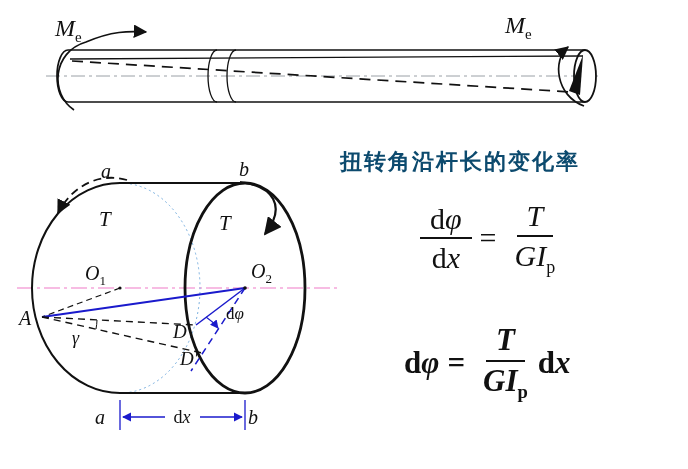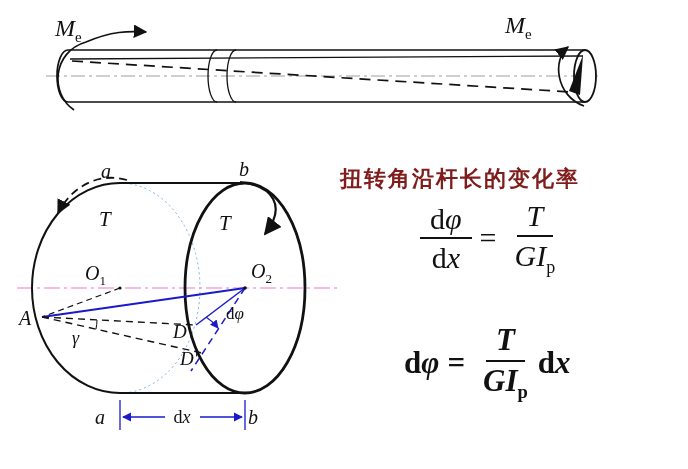--- a/index.html
+++ b/index.html
@@ -1,22 +1,22 @@
 <!DOCTYPE html>
 <html><head>
 <meta charset="utf-8">
 <style>
   html,body{margin:0;padding:0;background:#fff;}
   .canvas{position:relative;width:598px;height:469px;background:#ffffff;overflow:hidden;
           font-family:"Liberation Serif",serif;color:#111;}
   svg{position:absolute;}
   svg text{font-family:"Liberation Serif",serif;font-style:italic;fill:#111;}
   .rm{font-style:normal;}
-  .heading{position:absolute;left:340px;top:164px;font-family:"Liberation Sans",sans-serif;
-           font-weight:700;font-size:22px;letter-spacing:2px;color:#7f1d1d;white-space:nowrap;}
+  .heading{position:absolute;left:340px;top:147px;font-family:"Liberation Sans",sans-serif;
+           font-weight:700;font-size:22px;letter-spacing:2px;color:#0c4a6e;white-space:nowrap;}
   .eq{position:absolute;font-family:"Liberation Serif",serif;font-style:italic;color:#111;
       display:flex;align-items:center;}
   .eq .equals{font-style:normal;padding:0 8px;}
   .frac{display:inline-flex;flex-direction:column;align-items:center;}
   .frac .num{border-bottom:2.5px solid #111;padding:0 10px 3px 10px;line-height:1.05;text-align:center;}
   .frac .den{padding:3px 10px 0 10px;line-height:1.05;text-align:center;}
   .eq sub{font-size:60%;font-style:normal;}
   .eq1{left:420px;top:200px;font-size:30px;}
   .eq2{left:404px;top:324px;font-size:31px;font-weight:700;}
 </style>

